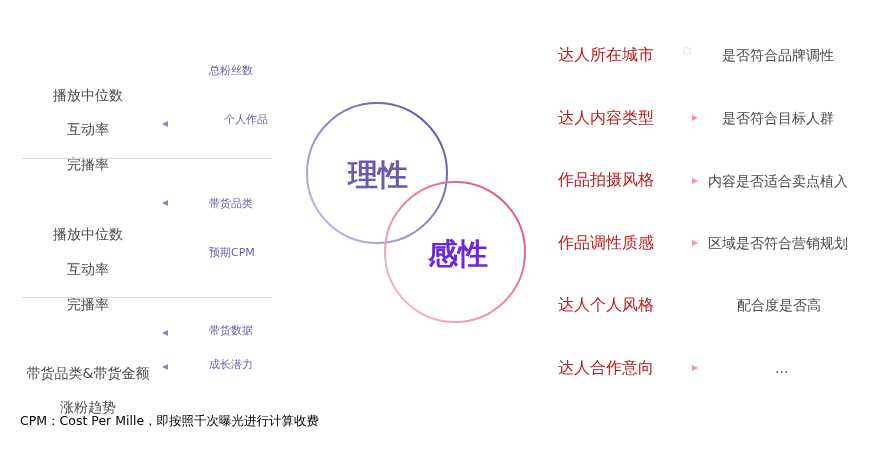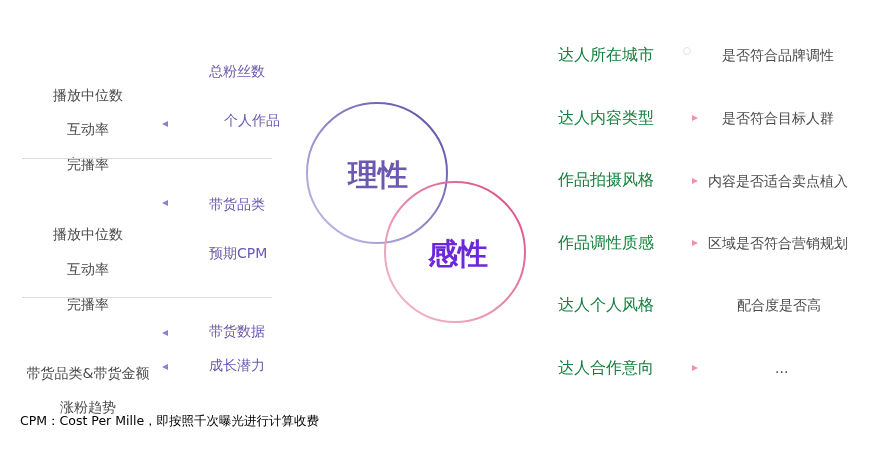--- a/index.html
+++ b/index.html
@@ -1,23 +1,23 @@
 <!DOCTYPE html>
 <html><head>
 <meta charset="utf-8">
 <style>
   html, body { margin: 0; padding: 0; background: #ffffff; }
   body { width: 889px; height: 452px; position: relative; overflow: hidden;
          font-family: "DejaVu Sans", "Liberation Sans", sans-serif; }
   .abs { position: absolute; white-space: nowrap; }
   .metric { font-size: 14px; color: #4a4a4a; transform: translateX(-50%); margin-top: 40px; }
-  .dim { font-size: 14px; color: #6b58b0; }
+  .dim { font-size: 11px; color: #6b58b0; }
   .divider { position: absolute; height: 1px; background: #dcdcdc; left: 22px; width: 250px; }
   .arrow-left { position: absolute; height: 10px; }
-  .emo { font-size: 16px; color: #15803d; }
+  .emo { font-size: 16px; color: #b91c1c; }
   .check { font-size: 14px; color: #4a4a4a; }
   .footnote { font-size: 12.5px; color: #000000; }
   .circle-label { font-size: 30px; font-weight: bold; }
 </style>
 </head>
 <body>
 
 <div>
 
   <span class="abs metric" style="left:88px; top:47px;">播放中位数</span>

